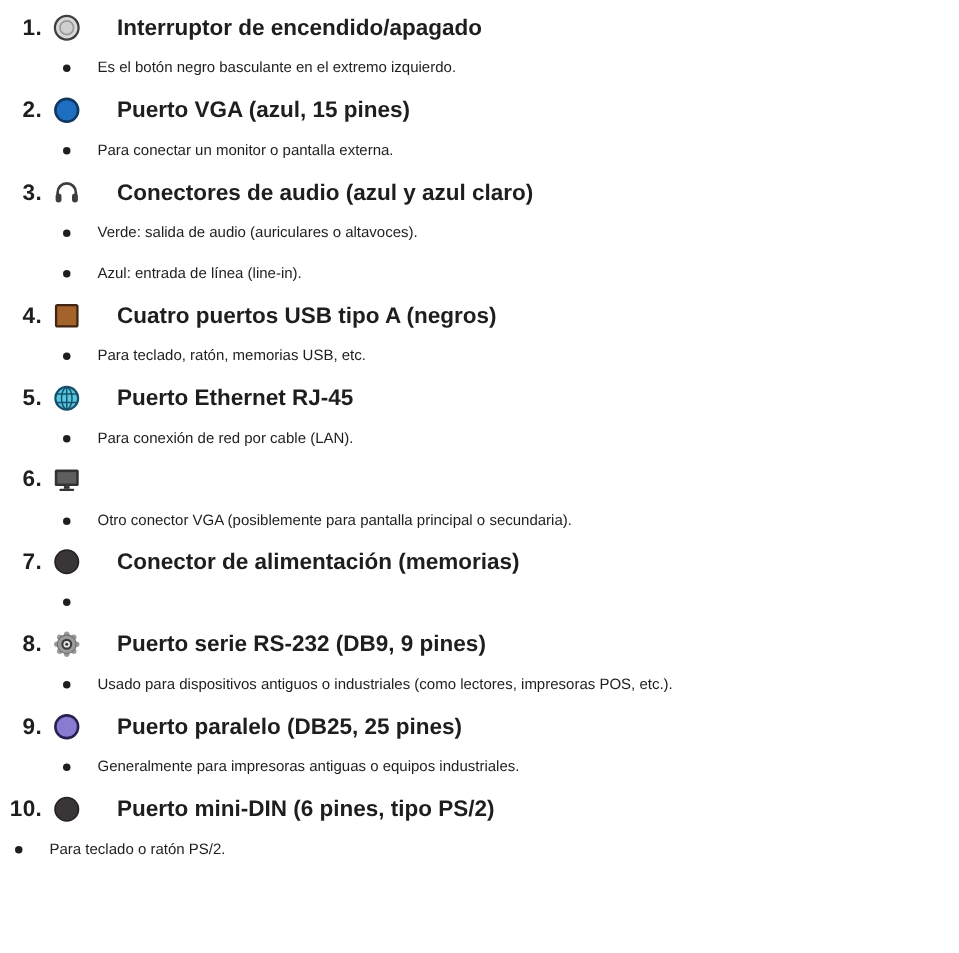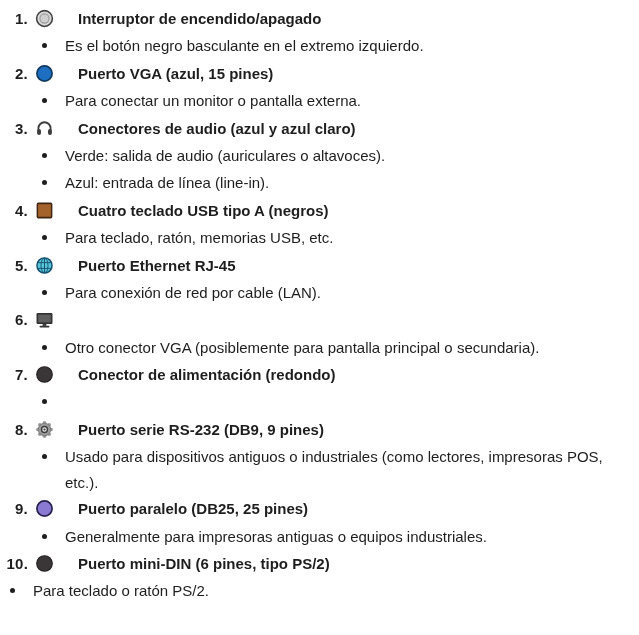--- a/index.html
+++ b/index.html
@@ -40,21 +40,21 @@
   }
   .icon svg { width: 19px; height: 19px; display: block; }
   .title {
     margin-left: 24px;
     white-space: nowrap;
   }
   .bullet-row {
     display: flex;
     align-items: flex-start;
     min-height: 27.4px;
-    font-size: 15px;
+    font-size: 10px;
   }
   .dot {
     flex: none;
     width: 5px;
     height: 5px;
     border-radius: 50%;
     background: #1e1e1e;
     margin-top: 11px;
     margin-left: 42px;
   }
@@ -129,21 +129,21 @@
   </div>
 
   <div class="item">
     <div class="item-head">
       <span class="num">4.</span>
       <span class="icon">
         <svg viewBox="0 0 20 20">
             <rect x="2.5" y="2.5" width="15" height="15" rx="1" fill="#a5632c" stroke="#3f2512" stroke-width="1.6"></rect>
           </svg>
       </span>
-      <span class="title">Cuatro teclado USB tipo A (negros)</span>
+      <span class="title">Cuatro puertos USB tipo A (negros)</span>
     </div>
     <div class="bullet-row">
       <span class="dot"></span>
       <span class="btext">Para teclado, ratón, memorias USB, etc.</span>
     </div>
   </div>
 
   <div class="item">
     <div class="item-head">
       <span class="num">5.</span>
@@ -183,21 +183,21 @@
   </div>
 
   <div class="item">
     <div class="item-head">
       <span class="num">7.</span>
       <span class="icon">
         <svg viewBox="0 0 20 20">
             <circle cx="10" cy="10" r="8.2" fill="#3a3537" stroke="#262223" stroke-width="1.2"></circle>
           </svg>
       </span>
-      <span class="title">Conector de alimentación (redondo)</span>
+      <span class="title">Conector de alimentación (memorias)</span>
     </div>
     <div class="bullet-row">
       <span class="dot"></span>
     </div>
   </div>
 
   <div class="item">
     <div class="item-head">
       <span class="num">8.</span>
       <span class="icon">

